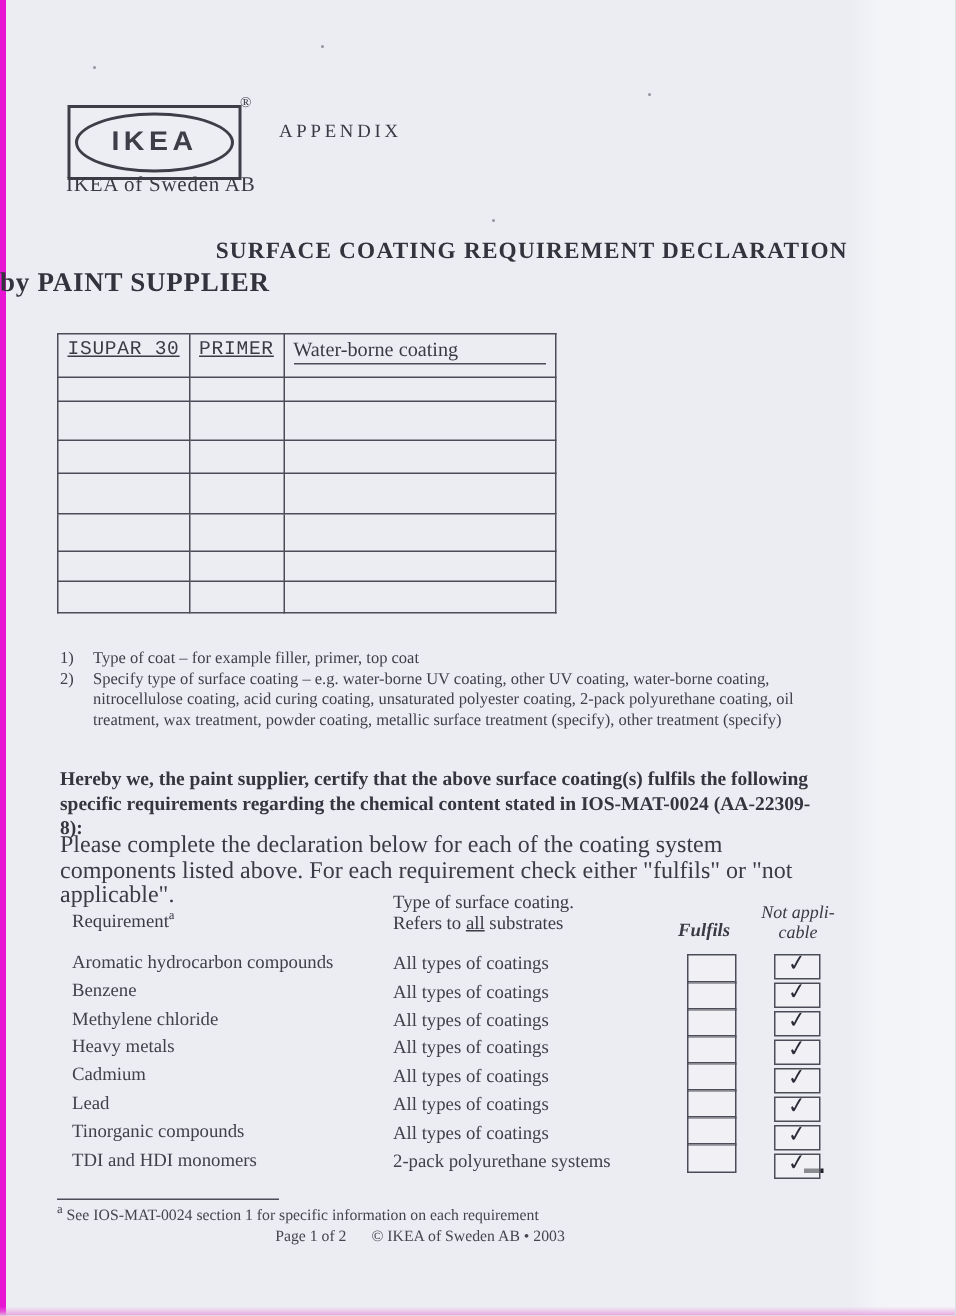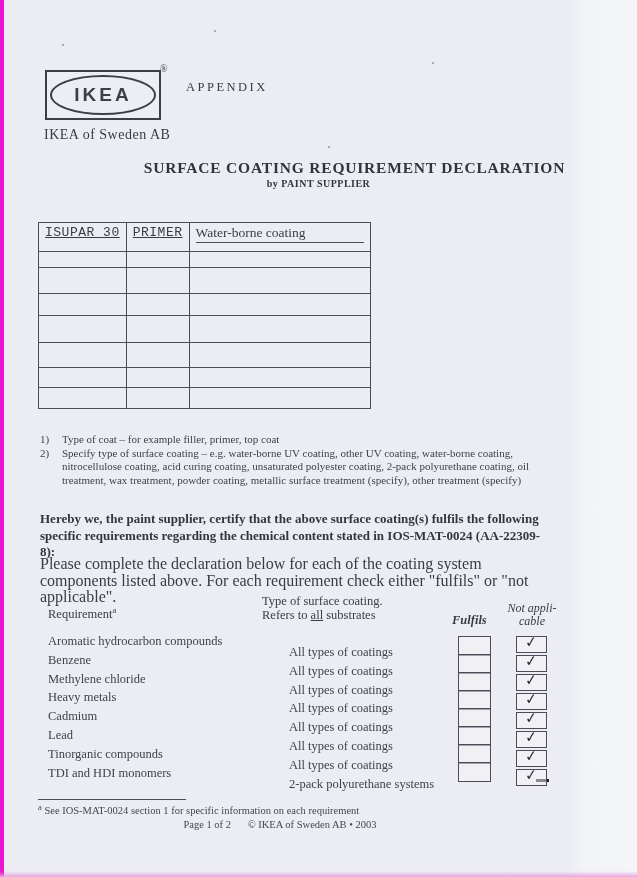--- a/index.html
+++ b/index.html
@@ -16,26 +16,26 @@
 
   
   .logo-box{position:absolute;left:45px;top:70px;width:112px;height:46px;border:2.5px solid #3e3e49;
     display:flex;align-items:center;justify-content:center;background:rgba(240,240,246,0.4);}
   .logo-ellipse{width:102px;height:36px;border:2.5px solid #3e3e49;border-radius:50%;
     display:flex;align-items:center;justify-content:center;}
   .logo-text{font-family:"Liberation Sans",sans-serif;font-weight:bold;font-size:19px;
     letter-spacing:3px;color:#3e3e49;transform:scaleY(0.95);}
   .reg-mark{position:absolute;left:160px;top:63px;font-size:10px;color:#3e3e49;}
   .appendix{position:absolute;left:186px;top:80px;font-size:12.5px;letter-spacing:2.5px;color:#3a3a45;}
-  .company{position:absolute;left:44px;top:127px;font-size:14px;letter-spacing:0.5px;color:#3a3a45;}
+  .company{position:absolute;left:44px;top:116px;font-size:14px;letter-spacing:0.5px;color:#3a3a45;}
 
   .title{position:absolute;left:0;top:159px;width:100%;text-align:center;font-weight:bold;
     font-size:15.5px;letter-spacing:0.8px;color:#33333e;padding-left:36px;}
-  .subtitle{position:absolute;left:0;top:178px;width:100%;text-align:center;font-weight:bold;
-    font-size:10px;letter-spacing:0.5px;color:#33333e;}
+  .subtitle{position:absolute;left:0;top:178px;width:100%;text-align:left;font-weight:bold;
+    font-size:18px;letter-spacing:0.5px;color:#33333e;}
 
   
   table.coating{position:absolute;left:38px;top:222px;border-collapse:collapse;font-size:13.5px;color:#3b3b46;}
   table.coating th,table.coating td{border:1.5px solid #4c4c58;text-align:left;
     padding:2px 6px;font-weight:normal;vertical-align:top;}
   .cw1{width:172px;} .cw2{width:118px;} .cw3{width:175px;}
   tr.hdr th{height:32px;line-height:16px;}
   sup{font-size:8.5px;vertical-align:super;line-height:0;}
   tr.data td{height:24px;text-decoration:underline;}
   td.mono{font-family:"Liberation Mono",monospace;font-size:13px;letter-spacing:0.5px;}
@@ -58,21 +58,21 @@
   .reqhdr-name{position:absolute;left:48px;top:607px;font-size:12.5px;color:#3b3b46;}
   .reqhdr-type{position:absolute;left:262px;top:594px;font-size:12.5px;line-height:14px;color:#3b3b46;}
   .u{text-decoration:underline;}
   .reqhdr-fulfils{position:absolute;left:452px;top:613px;font-style:italic;font-size:12.5px;color:#3b3b46;font-weight:bold;}
   .reqhdr-na{position:absolute;left:501px;top:602px;font-style:italic;font-size:12px;line-height:12.5px;
     width:62px;text-align:center;color:#3b3b46;}
 
   .req-rows{position:absolute;left:48px;top:634px;width:410px;}
   .req-row{position:relative;height:18.8px;font-size:12.5px;color:#41414c;}
   .req-name{position:absolute;left:0;top:0;white-space:nowrap;}
-  .req-scope{position:absolute;left:214px;top:11px;white-space:nowrap;margin-left:27px;}
+  .req-scope{position:absolute;left:214px;top:1px;white-space:nowrap;}
 
   .fulfils-stack{position:absolute;left:458px;top:636px;width:33px;}
   .fx-box{height:17.5px;border:1.5px solid #4c4c58;margin-top:-1.5px;background:rgba(244,244,248,0.5);}
   .fx-box:first-child{margin-top:0;}
   .na-stack{position:absolute;left:516px;top:636px;width:31px;}
   .na-box{height:14.5px;border:1.5px solid #4c4c58;margin-bottom:2.5px;
     display:flex;align-items:center;justify-content:center;background:rgba(244,244,248,0.5);}
   .check{font-family:"DejaVu Sans",sans-serif;font-weight:bold;font-size:15px;color:#2c2c38;
     line-height:1;transform:translateY(-2px) rotate(-7deg);}
 

